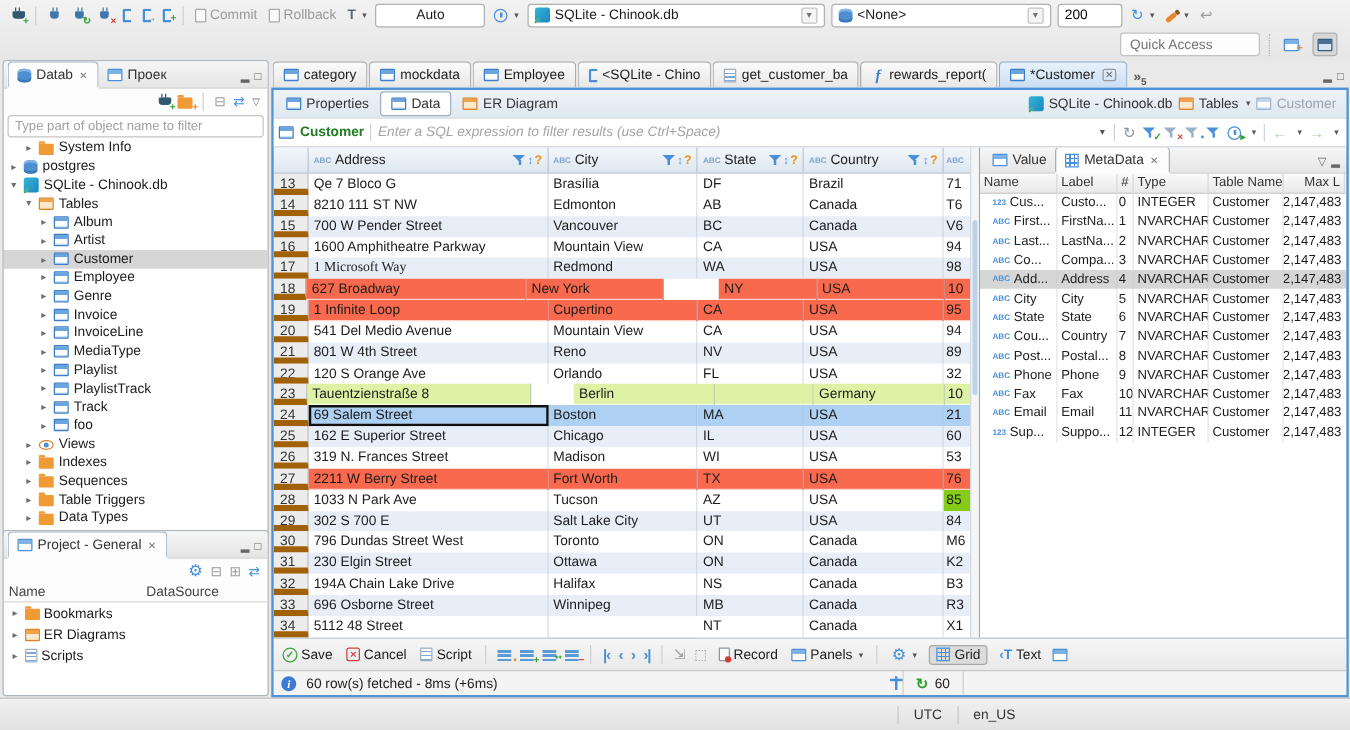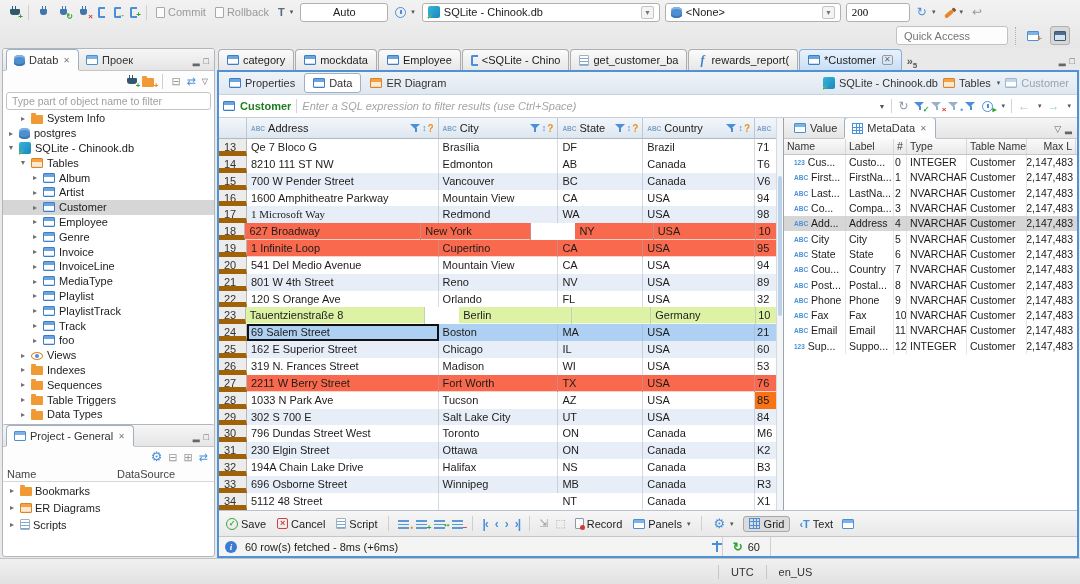--- a/index.html
+++ b/index.html
@@ -57,21 +57,21 @@
   .arr{font-size:7px;color:#555;margin-left:2px}
   .dim{color:#9a9a9a}
 
   
   .topbar{position:absolute;left:0;top:0;right:0;height:48px;background:linear-gradient(#f2f2f2,#e6e6e6)}
   .toolrow{display:flex;align-items:center;height:24px;padding:3px 6px;gap:5px}
   .tb-sep{width:1px;height:15px;background:#cfcfcf;margin:0 2px}
   .tb-btn{display:flex;align-items:center;gap:3px;padding:1px 2px}
   .combo{display:flex;align-items:center;background:#fff;border:1px solid #b0b0b0;border-radius:3px;height:19px;padding:0 5px;gap:4px}
   .combo .cmb-arr{width:13px;height:13px;border:1px solid #c4c4c4;border-radius:2px;font-size:7px;color:#777;text-align:center;line-height:12px;margin-left:auto;background:#f4f4f4}
-  .fetch{width:64px;height:19px;border:1px solid #b0b0b0;border-radius:3px;padding:0 5px;font-size:11px;font-family:Liberation Serif, serif}
+  .fetch{width:52px;height:19px;border:1px solid #b0b0b0;border-radius:3px;padding:0 5px;font-size:11px;font-family:Liberation Sans, sans-serif}
   .quickrow{position:absolute;top:26px;right:10px;display:flex;align-items:center;gap:7px}
   .quick{width:112px;height:19px;border:1px solid #c2c2c2;border-radius:3px;padding:0 7px;font-size:11px;color:#9a9a9a;background:#fdfdfd;font-family:inherit}
   .dotsep{width:1px;height:18px;border-left:1px dotted #b0b0b0}
   .persp{width:20px;height:19px;display:flex;align-items:center;justify-content:center;border-radius:3px}
   .persp.active{background:#d8d8d8;border:1px solid #b0b0b0}
 
   
   .sidebar{position:absolute;left:0;top:48px;width:216px;bottom:26px}
   .sp{position:absolute;left:2px;right:1px;background:#fff;border:1px solid #aeb6be;border-radius:3px;overflow:hidden;display:flex;flex-direction:column}
   .sp-top{top:0;height:382px}
@@ -690,21 +690,21 @@
               <div class="cell c3" style="background: rgb(249, 105, 77); box-shadow: rgba(255, 255, 255, 0.7) 0px -1px 0px inset;">TX</div>
               <div class="cell c4" style="background: rgb(249, 105, 77); box-shadow: rgba(255, 255, 255, 0.7) 0px -1px 0px inset;">USA</div>
               <div class="cell c5" style="background: rgb(249, 105, 77); box-shadow: rgba(255, 255, 255, 0.7) 0px -1px 0px inset;">76</div>
             </div>
             <div class="grow">
               <div class="cell gut c0">28</div>
               <div class="cell c1" style="background: rgb(255, 255, 255);">1033 N Park Ave</div>
               <div class="cell c2" style="background: rgb(255, 255, 255);">Tucson</div>
               <div class="cell c3" style="background: rgb(255, 255, 255);">AZ</div>
               <div class="cell c4" style="background: rgb(255, 255, 255);">USA</div>
-              <div class="cell c5" style="background: #f97316;">85</div>
+              <div class="cell c5" style="background: #84cc16;">85</div>
             </div>
             <div class="grow">
               <div class="cell gut c0">29</div>
               <div class="cell c1" style="background: rgb(232, 238, 247);">302 S 700 E</div>
               <div class="cell c2" style="background: rgb(232, 238, 247);">Salt Lake City</div>
               <div class="cell c3" style="background: rgb(232, 238, 247);">UT</div>
               <div class="cell c4" style="background: rgb(232, 238, 247);">USA</div>
               <div class="cell c5" style="background: rgb(232, 238, 247);">84</div>
             </div>
             <div class="grow">

